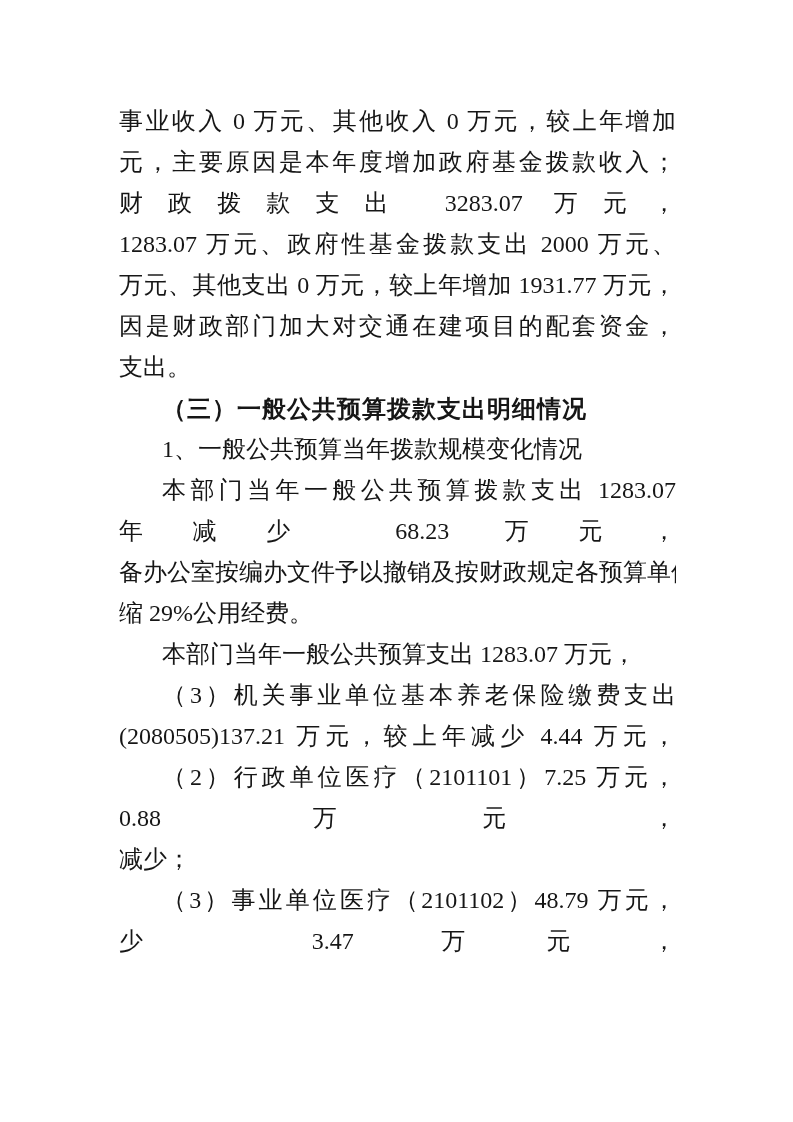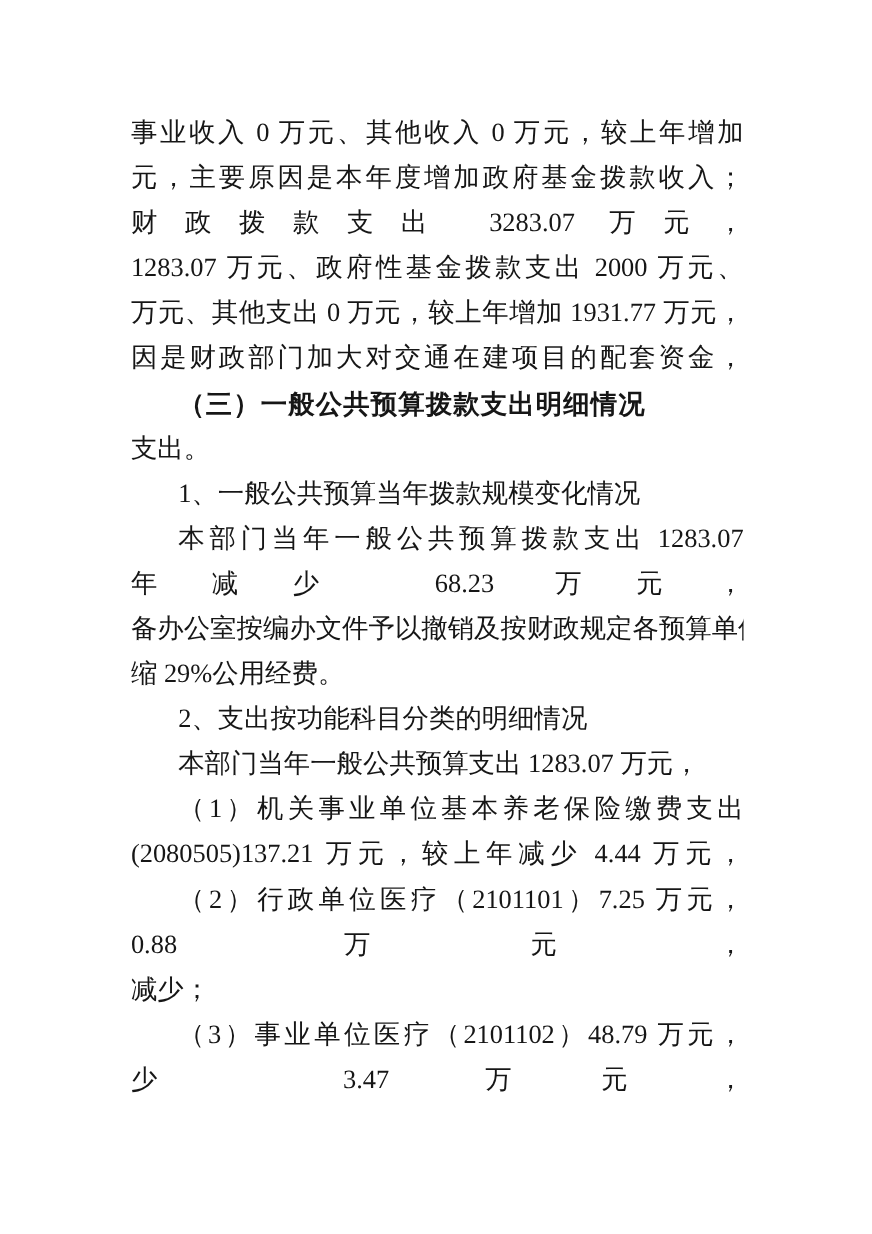--- a/index.html
+++ b/index.html
@@ -53,30 +53,29 @@
 <body>
 
 <div class="page">
   <div class="textblock" id="textblock">
       <div class="line fill">事业收入 0 万元、其他收入 0 万元，较上年增加 1931.77 万</div>
       <div class="line fill">元，主要原因是本年度增加政府基金拨款收入；本单位当年</div>
       <div class="line fill">财政拨款支出 3283.07 万元，其中一般公共预算拨款支出</div>
       <div class="line fill">1283.07 万元、政府性基金拨款支出 2000 万元、事业支出 0</div>
       <div class="line fill">万元、其他支出 0 万元，较上年增加 1931.77 万元，主要原</div>
       <div class="line fill">因是财政部门加大对交通在建项目的配套资金，增大资本性</div>
+      <div class="line">支出。</div>
       <div class="line indent bold">（三）一般公共预算拨款支出明细情况</div>
-      <div class="line">支出。</div>
       <div class="line indent">1、一般公共预算当年拨款规模变化情况</div>
       <div class="line fill indent">本部门当年一般公共预算拨款支出 1283.07 万元，较上</div>
       <div class="line fill">年减少 68.23 万元，主要原因是我部门下属单位勉县交通战</div>
       <div class="line fill">备办公室按编办文件予以撤销及按财政规定各预算单位压</div>
       <div class="line">缩 29%公用经费。</div>
-      <div class="line indent">2、支出按功能科目分类的明细情况</div>
       <div class="line indent">本部门当年一般公共预算支出 1283.07 万元，其中：</div>
-      <div class="line fill indent">（1）机关事业单位基本养老保险缴费支出</div>
+      <div class="line fill indent">（3）机关事业单位基本养老保险缴费支出</div>
       <div class="line fill">(2080505)137.21 万元，较上年减少 4.44 万元，原因是本部</div>
       <div class="line fill indent">（2）行政单位医疗（2101101）7.25 万元，较上年减少</div>
       <div class="line fill">0.88 万元，原因是本部门人员调动和退休导致单位医疗支出</div>
       <div class="line">减少；</div>
       <div class="line fill indent">（3）事业单位医疗（2101102）48.79 万元，较上年减</div>
       <div class="line fill">少 3.47 万元，原因是本部门人员调动和退休导致单位医疗</div>
     </div>
 </div>
 
 </body></html>

